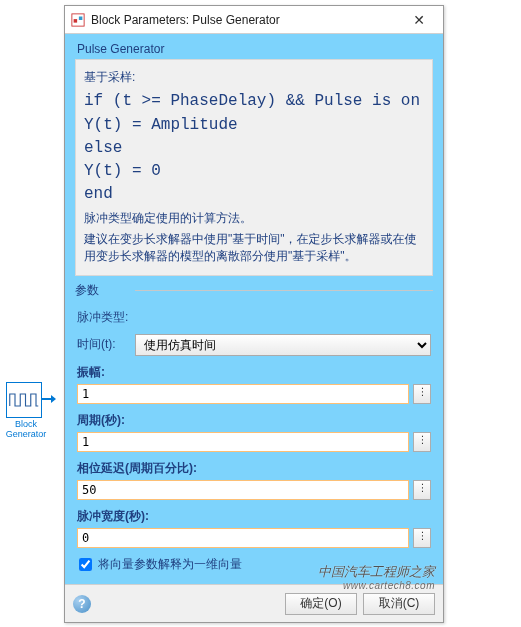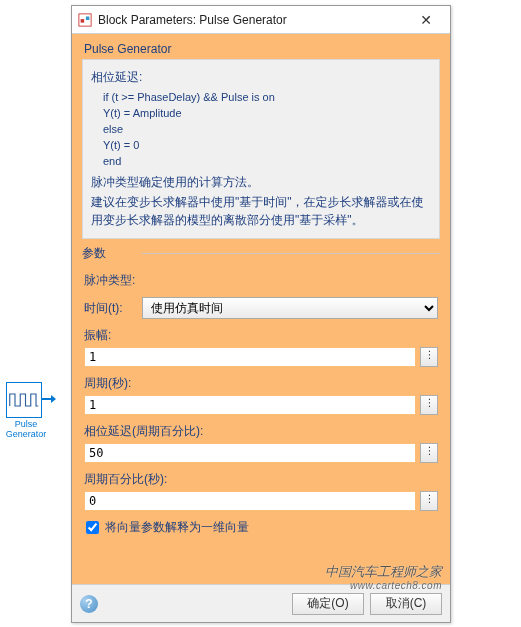--- a/index.html
+++ b/index.html
@@ -10,49 +10,49 @@
     position: absolute; left: 6px; top: 382px; width: 36px; height: 36px;
     border: 1px solid #0078d4; background: #fff; display: flex; align-items: center; justify-content: center;
   }
   .block-icon svg { width: 30px; height: 22px; }
   .block-port { position: absolute; left: 42px; top: 398px; width: 10px; height: 2px; background: #0078d4; }
   .block-port::after { content:''; position:absolute; right:-4px; top:-3px; border-left:5px solid #0078d4; border-top:4px solid transparent; border-bottom:4px solid transparent; }
   .block-label { position: absolute; left: 0px; top: 420px; width: 52px; text-align: center; font-size: 9px; color: #0078d4; line-height: 1.1; }
 
   
   .dialog {
-    position: absolute; left: 71px; top: 5px; width: 380px; height: 618px;
-    border: 1px solid #999; background: #fdba74; display: flex; flex-direction: column;
+    position: absolute; left: 64px; top: 5px; width: 380px; height: 618px;
+    border: 1px solid #999; background: #7dd3fc; display: flex; flex-direction: column;
     box-shadow: 1px 1px 3px rgba(0,0,0,0.2);
   }
   .titlebar {
     height: 28px; background: #fff; border-bottom: 1px solid #d0d0d0;
     display: flex; align-items: center; padding: 0 4px 0 6px;
   }
   .titlebar .tico { width: 14px; height: 14px; margin-right: 6px; }
   .titlebar .ttxt { font-size: 12px; flex: 1; color: #222; }
   .titlebar .close { width: 40px; height: 24px; text-align: center; line-height: 24px; font-size: 14px; color: #333; cursor: pointer; }
 
   .dialog-body { flex: 1; overflow: hidden; padding: 6px 10px 0 10px; font-size: 12px; color: #333; }
 
   .section-title { color: #204080; font-size: 12px; margin: 2px 0 3px 2px; }
   .desc-box { border: 1px solid #d8d8d8; background: #f0f0f0; padding: 6px 8px; margin-bottom: 6px; line-height: 1.45; }
-  .desc-box .mono { font-family: Liberation Sans, sans-serif; font-size: 11px; white-space: pre; color: #204080; margin: 4px 12px; }
+  .desc-box .mono { font-family: Liberation Mono, monospace; font-size: 16px; white-space: pre; color: #204080; margin: 4px 0; }
   .desc-box p { margin: 3px 0; color: #204080; }
 
   .params-hdr {
     display: flex; align-items: center; margin: 2px 0 6px 0; gap: 32px;
   }
   .params-hdr .lbl { color: #204080; font-size: 12px; padding-right: 4px; }
   .params-hdr .line { flex: 1; height: 1px; background: #c8c8c8; }
 
   .param-panel { padding: 4px 2px; }
   .row { display: flex; align-items: center; margin-bottom: 8px; }
   .row .lbl { width: 58px; color: #204080; font-size: 12px; }
-  .row.lblstack .lbl2 { color:#204080; font-size:12px; margin-bottom:3px; display:block; }
+  .row.lblstack .lbl2 { color:#204080; font-size:12px; margin-bottom:3px; display:block;font-weight:bold; }
   .row.lblstack { display:block; margin-bottom:8px; }
 
   select.combo {
     flex: 1; height: 22px; font-size: 12px; border: 1px solid #aaa;
     background: linear-gradient(#fff,#eaeaea); padding: 0 4px;
   }
   .input-row { display: flex; align-items: stretch; }
   input.txt {
     flex: 1; height: 20px; border: 1px solid #fdbf75; background: #fff;
     font-size: 12px; padding: 0 4px; font-family: Consolas, monospace;
@@ -94,38 +94,38 @@
 </style>
 </head>
 <body>
 
 <div class="block-icon">
   <svg viewBox="0 0 40 24">
     <path d="M1 20 L1 4 L8 4 L8 20 L15 20 L15 4 L22 4 L22 20 L29 20 L29 4 L36 4 L36 20 L39 20" fill="none" stroke="#2b5e9e" stroke-width="1.5"></path>
   </svg>
 </div>
 <div class="block-port"></div>
-<div class="block-label" style="white-space:pre;">Pulse
+<div class="block-label" style="white-space:pre;">Block
 Generator</div>
 
 <div class="dialog">
   <div class="titlebar">
     <svg class="tico" viewBox="0 0 16 16">
       <rect x="1" y="1" width="14" height="14" fill="#fff" stroke="#c33" stroke-width="1"></rect>
       <rect x="3" y="7" width="4" height="4" fill="#c33"></rect>
       <rect x="9" y="4" width="4" height="4" fill="#39c"></rect>
     </svg>
     <span class="ttxt">Block Parameters: Pulse Generator</span>
     <div class="close">✕</div>
   </div>
 
   <div class="dialog-body">
     <div class="section-title">Pulse Generator</div>
     <div class="desc-box">
-      <p>相位延迟:</p>
+      <p>基于采样:</p>
       <div class="mono">if (t &gt;= PhaseDelay) &amp;&amp; Pulse is on
 Y(t) = Amplitude
 else
 Y(t) = 0
 end</div>
       <p>脉冲类型确定使用的计算方法。</p>
       <p>建议在变步长求解器中使用"基于时间"，在定步长求解器或在使用变步长求解器的模型的离散部分使用"基于采样"。</p>
     </div>
 
     <div class="params-hdr">
@@ -164,21 +164,21 @@
 
       <div class="row lblstack">
         <span class="lbl2">相位延迟(周期百分比):</span>
         <div class="input-row">
           <input class="txt" value="50" style="">
           <div class="dots-btn">⋮</div>
         </div>
       </div>
 
       <div class="row lblstack">
-        <span class="lbl2">周期百分比(秒):</span>
+        <span class="lbl2">脉冲宽度(秒):</span>
         <div class="input-row">
           <input class="txt" value="0" style="">
           <div class="dots-btn">⋮</div>
         </div>
       </div>
 
       <div class="chk-row">
         <input type="checkbox" checked="" style="">
         <span>将向量参数解释为一维向量</span>
       </div>

